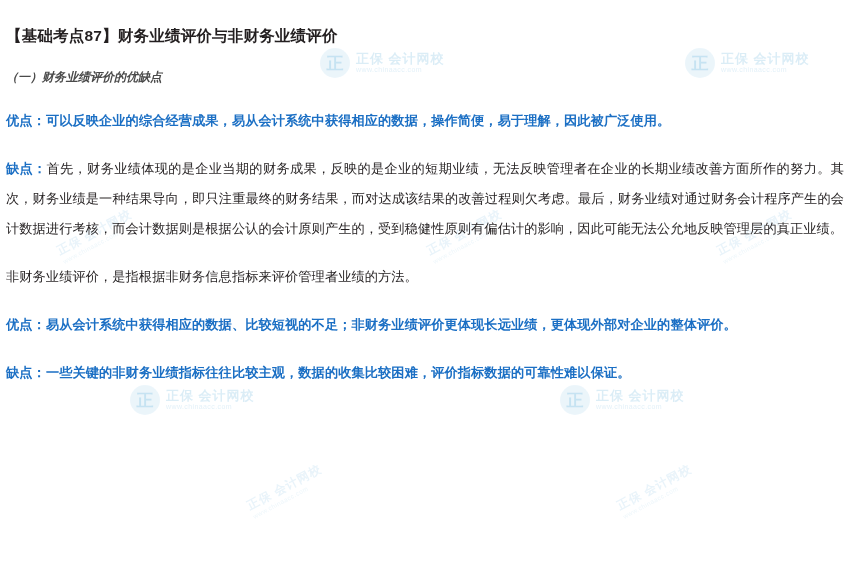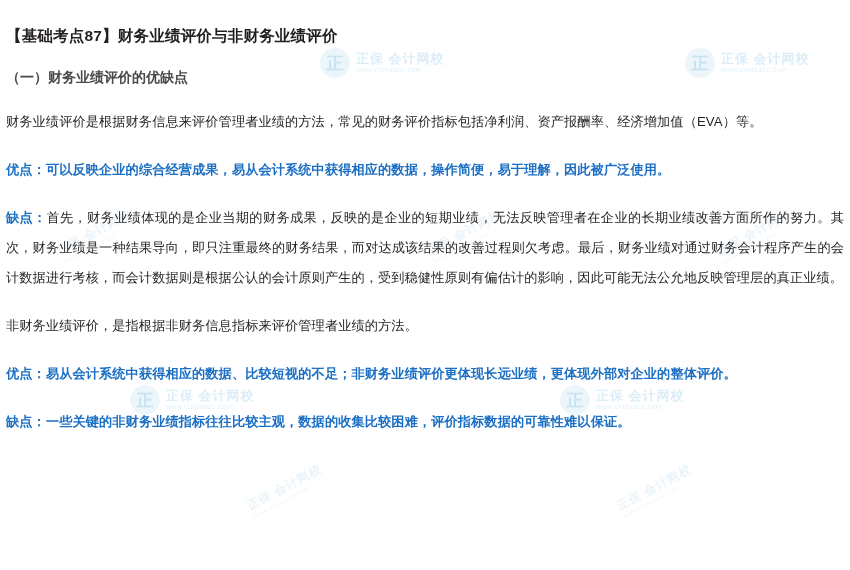--- a/index.html
+++ b/index.html
@@ -77,24 +77,25 @@
     box-sizing: border-box;
   }
   .doc-title {
     font-size: 15.5px;
     font-weight: bold;
     color: #231f20;
     letter-spacing: 0.2px;
     margin: 2px 0 22px 2px;
   }
   .section-heading {
-    font-size: 14px;
+    font-size: 12px;
     font-weight: bold;
     color: #4a4a4a;
     margin: 0 0 20px 2px;
+    font-style: italic;
   }
   p.body {
     font-size: 13.2px;
     line-height: 30px;
     margin: 0 0 18px 2px;
     color: #231f20;
     text-align: justify;
     letter-spacing: 0.1px;
   }
   .label-blue {
@@ -175,23 +176,20 @@
   </div>
 
 </div>
 
 <div class="page">
 
   <h1 class="doc-title">【基础考点87】财务业绩评价与非财务业绩评价</h1>
 
   <h2 class="section-heading">（一）财务业绩评价的优缺点</h2>
 
-  <p class="body">
-    <span>财务业绩评价是根据财务信息来评价管理者业绩的方法，常见的财务评价指标包括净利润、资产报酬率、经济增加值（EVA）等。</span>
-  </p>
 
   <p class="body">
     <span class="label-blue">优点：</span><span class="label-blue">可以反映企业的综合经营成果，易从会计系统中获得相应的数据，操作简便，易于理解，因此被广泛使用。</span>
   </p>
 
   <p class="body">
     <span class="label-blue">缺点：</span><span>首先，财务业绩体现的是企业当期的财务成果，反映的是企业的短期业绩，无法反映管理者在企业的长期业绩改善方面所作的努力。其次，财务业绩是一种结果导向，即只注重最终的财务结果，而对达成该结果的改善过程则欠考虑。最后，财务业绩对通过财务会计程序产生的会计数据进行考核，而会计数据则是根据公认的会计原则产生的，受到稳健性原则有偏估计的影响，因此可能无法公允地反映管理层的真正业绩。</span>
   </p>
 
 

